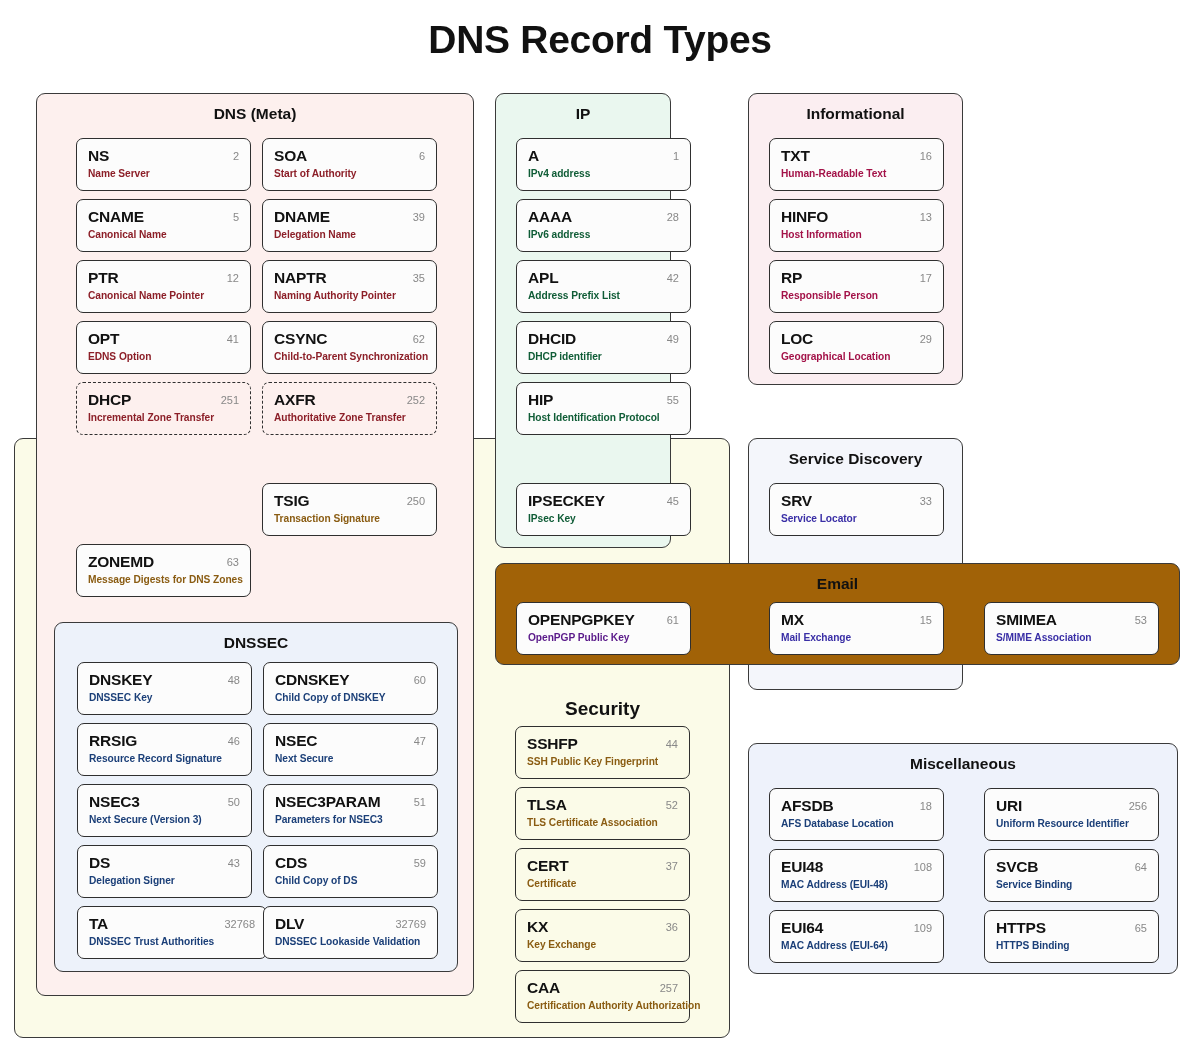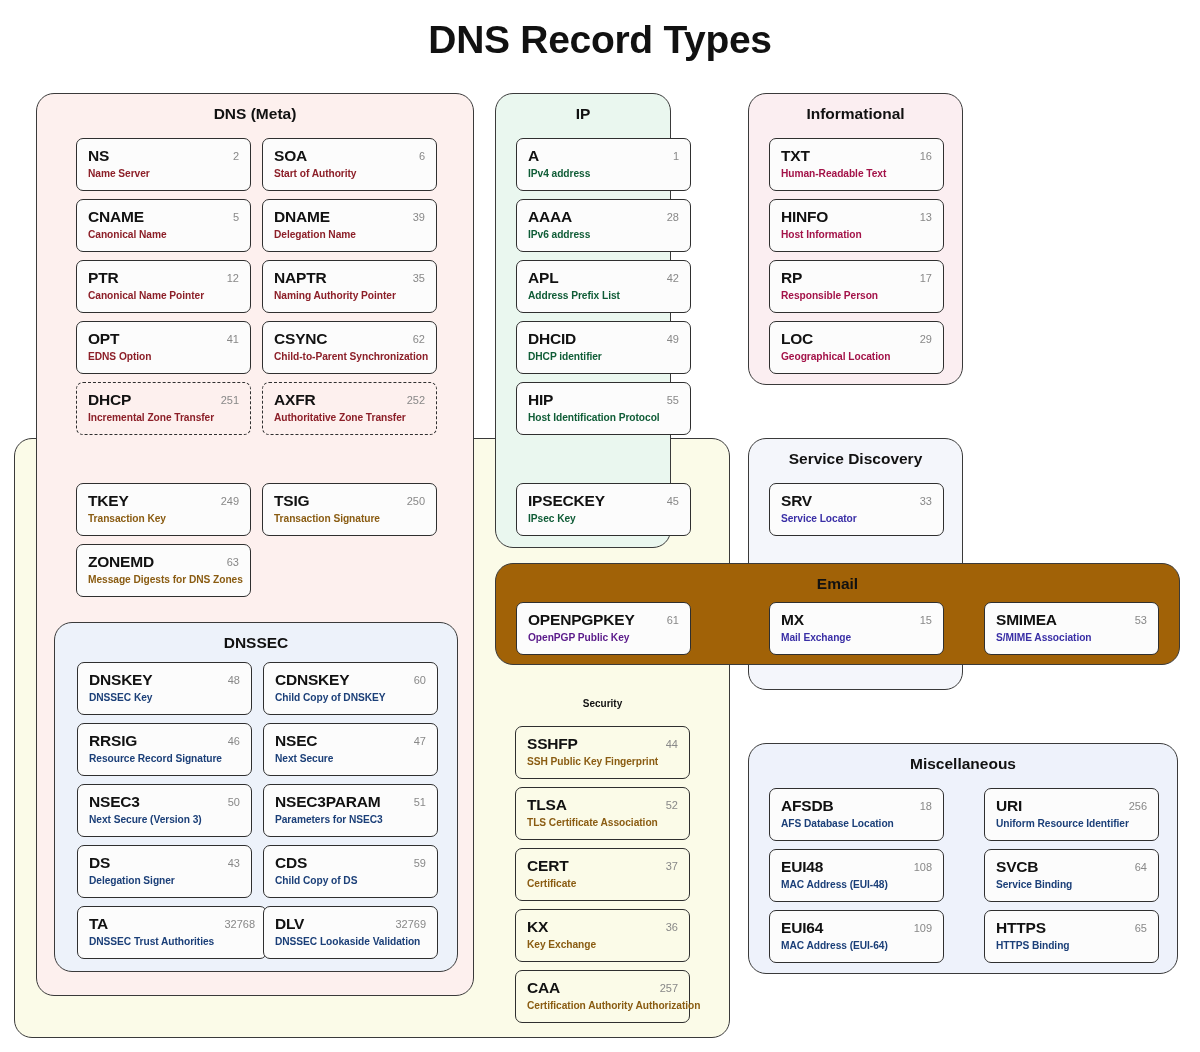--- a/index.html
+++ b/index.html
@@ -18,21 +18,21 @@
     width: 1200px;
     text-align: center;
     font-size: 39px;
     font-weight: bold;
     color: #111111;
     letter-spacing: -0.3px;
   }
   .group {
     position: absolute;
     border: 1.3px solid #3a3a3a;
-    border-radius: 18px;
+    border-radius: 9px;
   }
   .group-title {
     position: absolute;
     top: 11px;
     left: 0;
     width: 100%;
     text-align: center;
     font-size: 15.5px;
     font-weight: bold;
     color: #111111;
@@ -150,25 +150,20 @@
     <span class="code">DHCP</span>
     <span class="num">251</span>
     <span class="desc">Incremental Zone Transfer</span>
   </div>
   <div class="card dashed" style="left:225px; top:288px; width:175px; height:53px;">
     <span class="code">AXFR</span>
     <span class="num">252</span>
     <span class="desc">Authoritative Zone Transfer</span>
   </div>
 
-  <div class="card sec-trans" style="left:39px; top:389px; width:175px; height:53px;">
-    <span class="code">TKEY</span>
-    <span class="num">249</span>
-    <span class="desc">Transaction Key</span>
-  </div>
   <div class="card sec-trans" style="left:225px; top:389px; width:175px; height:53px;">
     <span class="code">TSIG</span>
     <span class="num">250</span>
     <span class="desc">Transaction Signature</span>
   </div>
   <div class="card sec-trans" style="left:39px; top:450px; width:175px; height:53px;">
     <span class="code">ZONEMD</span>
     <span class="num">63</span>
     <span class="desc">Message Digests for DNS Zones</span>
   </div>
@@ -316,21 +311,21 @@
     <span class="num">15</span>
     <span class="desc">Mail Exchange</span>
   </div>
   <div class="card" style="left:488px; top:38px; width:175px; height:53px;">
     <span class="code">SMIMEA</span>
     <span class="num">53</span>
     <span class="desc">S/MIME Association</span>
   </div>
 </div>
 
-<div style="position:absolute; left:495px; top:698px; width:215px; text-align:center; font-size:10px; font-weight:bold; color:#111111; z-index:5;">Security</div>
+<div style="position:absolute; left:495px; top:698px; width:215px; text-align:center; font-size:19px; font-weight:bold; color:#111111; z-index:5;">Security</div>
 
 <div class="card sec-sec" style="left:515px; top:726px; width:175px; height:53px; z-index:5;">
   <span class="code">SSHFP</span>
   <span class="num">44</span>
   <span class="desc">SSH Public Key Fingerprint</span>
 </div>
 <div class="card sec-sec" style="left:515px; top:787px; width:175px; height:53px; z-index:5;">
   <span class="code">TLSA</span>
   <span class="num">52</span>
   <span class="desc">TLS Certificate Association</span>

